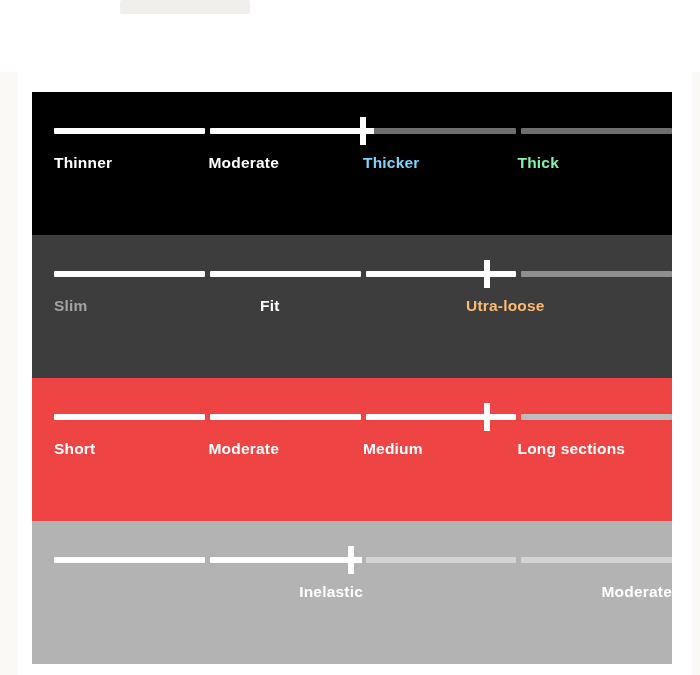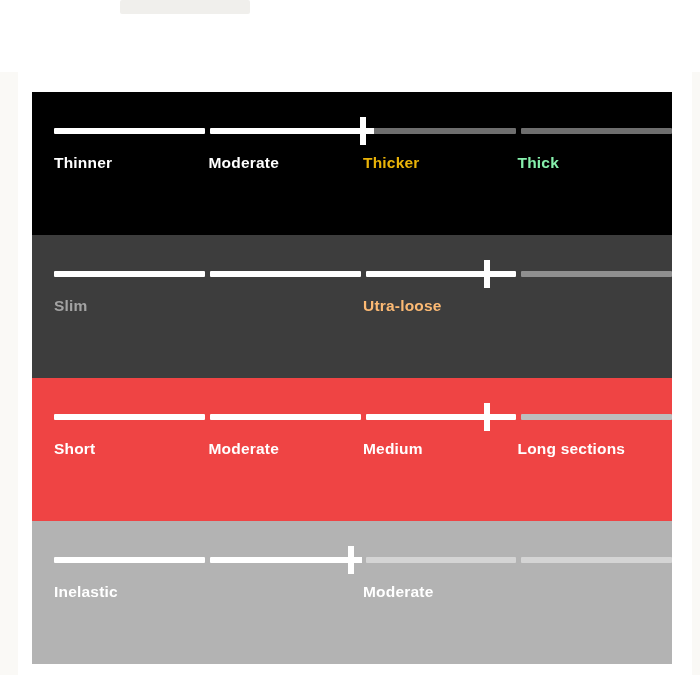--- a/index.html
+++ b/index.html
@@ -122,21 +122,21 @@
   .label {
     flex: 1 1 0;
     font-size: 15.5px;
     font-weight: bold;
     letter-spacing: 0.2px;
     white-space: nowrap;
   }
   .band-1 { background: #000000; }
   .band-2 { background: #3d3d3d; }
   .band-3 { background: #ef4444; }
-  .band-4 { background: #b3b3b3; }
+  .band-4 { background: #b3b3b3; text-align: right; }
 </style>
 </head>
 <body>
 
 <div class="page">
 
   <div class="top-artifact">
     <div class="ghost"></div>
   </div>
   <div class="side-left"></div>
@@ -150,37 +150,38 @@
           <div class="seg" style="background:#ffffff"></div>
           <div class="seg" style="background:#ffffff"></div>
           <div class="seg" style="background:#6e6e6e"></div>
           <div class="seg" style="background:#6e6e6e"></div>
         </div>
         <div class="handle" style="left:calc(50% - 11px)"></div>
       </div>
       <div class="labels">
         <div class="label" style="color:#ffffff">Thinner</div>
         <div class="label" style="color:#ffffff">Moderate</div>
-        <div class="label" style="color:#eab308">Thicker</div>
+        <div class="label" style="color:#7dd3fc">Thicker</div>
         <div class="label" style="color:#86efac">Thick</div>
       </div>
     </div>
 
     <div class="band band-2">
       <div class="slider-wrap">
         <div class="track">
           <div class="seg" style="background:#ffffff"></div>
           <div class="seg" style="background:#ffffff"></div>
           <div class="seg" style="background:#ffffff"></div>
           <div class="seg" style="background:#8f8f8f"></div>
         </div>
         <div class="handle" style="left:calc(70% - 11px)"></div>
       </div>
       <div class="labels">
         <div class="label" style="color:#a3a3a3">Slim</div>
+        <div class="label" style="color:#ffffff">Fit</div>
         <div class="label" style="color:#fdba74">Utra-loose</div>
       </div>
     </div>
 
     <div class="band band-3">
       <div class="slider-wrap">
         <div class="track">
           <div class="seg" style="background:#ffffff"></div>
           <div class="seg" style="background:#ffffff"></div>
           <div class="seg" style="background:#ffffff"></div>

